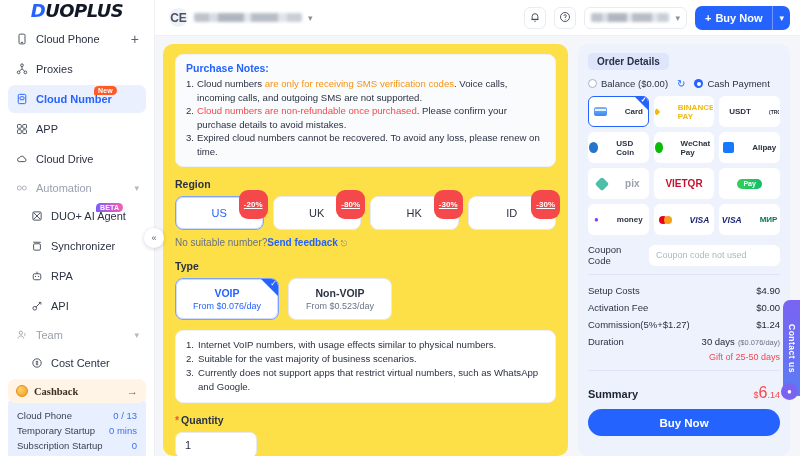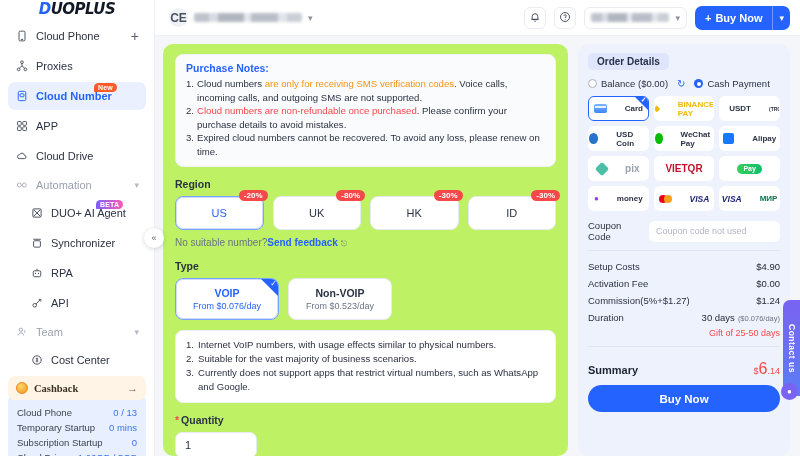--- a/index.html
+++ b/index.html
@@ -12,21 +12,21 @@
   .app { display: flex; width: 800px; height: 456px; position: relative; }
 
   
   .sidebar {
     width: 155px; height: 456px; background: #fff;
     border-right: 1px solid #eef0f4;
     display: flex; flex-direction: column; position: relative;
     flex: 0 0 155px;
   }
   .logo-wrap { height: 36px; display: flex; align-items: center; justify-content: center; }
-  .logo { font-size: 15px; font-weight: 800; letter-spacing: -0.5px; color: #121826;
+  .logo { font-size: 18px; font-weight: 800; letter-spacing: -0.5px; color: #121826;
           font-family: "DejaVu Sans", sans-serif; font-style: italic; }
   .logo .d { color: #2563ff; }
 
   .nav { padding: 4px 8px 0 8px; }
   .nav-item {
     display: flex; align-items: center; gap: 8px;
     height: 28px; padding: 0 7px; border-radius: 7px;
     font-size: 11px; color: #2b3243; cursor: pointer; position: relative;
     margin-bottom: 2px;
   }
@@ -119,21 +119,21 @@
   }
   .buy-top .lbl { display: flex; align-items: center; gap: 4px; padding: 0 10px;
                   font-size: 11px; font-weight: 600; }
   .buy-top .sep { width: 1px; background: rgba(255,255,255,.35); }
   .buy-top .dd { display: flex; align-items: center; padding: 0 6px; font-size: 9px; }
 
   .content { flex: 1; display: flex; gap: 10px; padding: 8px 10px 0 8px; min-height: 0; overflow: hidden; }
 
   
   .left-card {
-    flex: 1; background: #bef264; border-radius: 10px; padding: 10px 12px;
+    flex: 1; background: #fde047; border-radius: 10px; padding: 10px 12px;
     min-width: 0; overflow: hidden;
   }
   .notes {
     background: #fafbfd; border: 1px solid #eef1f6; border-radius: 8px;
     padding: 7px 10px 8px 10px;
   }
   .notes-title { color: #2563ff; font-size: 10.5px; font-weight: 700; margin-bottom: 3px; }
   .note-line { display: flex; font-size: 9.6px; line-height: 13.5px; color: #2b3243; }
   .note-line .n { width: 11px; flex: 0 0 11px; }
   .hl-orange { color: #f59312; }
@@ -144,21 +144,21 @@
 
   .region-row { display: flex; gap: 9px; }
   .region-card {
     flex: 1; height: 34px; border: 1px solid #e6e9ef; border-radius: 8px; background: #fff;
     display: flex; align-items: center; justify-content: center;
     font-size: 11px; color: #2b3243; cursor: pointer; position: relative;
   }
   .region-card.sel { border-color: #7ba2ff; color: #2563ff; box-shadow: 0 0 0 1px #cfdcff inset; }
   .disc {
     position: absolute; top: -7px; right: -5px; background: #f5484a; color: #fff;
-    font-size: 8px; font-weight: 700; padding: 1px 5px; border-radius: 9px;
+    font-size: 8px; font-weight: 700; padding: 10px 5px; border-radius: 9px; text-decoration: underline;
   }
   .feedback { margin-top: 7px; font-size: 10px; color: #6b7385; }
   .feedback a { color: #2563ff; font-weight: 600; text-decoration: none; cursor: pointer; }
   .ext { font-size: 8px; }
 
   .type-row { display: flex; gap: 9px; }
   .type-card {
     width: 104px; height: 42px; border: 1px solid #e6e9ef; border-radius: 8px; background: #fff;
     display: flex; flex-direction: column; align-items: center; justify-content: center;
     cursor: pointer; position: relative; overflow: hidden;
@@ -198,21 +198,21 @@
   .pay-modes { display: flex; align-items: center; gap: 9px; margin: 8px 0 7px 0; font-size: 9.5px; color: #2b3243; }
   .pm { display: flex; align-items: center; gap: 4px; cursor: pointer; }
   .radio { width: 9px; height: 9px; border-radius: 50%; border: 1px solid #aab1c0; background: #fff; flex:0 0 9px;}
   .radio.on { border: none; background: #2563ff; position: relative; }
   .radio.on::after { content: ""; position: absolute; left: 2.5px; top: 2.5px; width: 4px; height: 4px;
                      border-radius: 50%; background: #fff; }
   .refresh { color: #2563ff; font-size: 10px; cursor: pointer; }
 
   .pay-grid { display: grid; grid-template-columns: repeat(3,1fr); gap: 5px; }
   .pay-cell {
-    height: 25px; background: #fff; border-radius: 6px; display: flex;
+    height: 31px; background: #fff; border-radius: 6px; display: flex;
     align-items: center; justify-content: center; cursor: pointer;
     position: relative; overflow: hidden; border: 1px solid transparent;
     font-size: 8px; font-weight: 700; color: #2b3243; gap: 18px;
   }
   .pay-cell.sel { border-color: #2563ff; }
   .pc-corner { position: absolute; top: 0; right: 0; width: 0; height: 0;
                border-top: 13px solid #2563ff; border-left: 13px solid transparent; }
   .pc-check { position: absolute; top: -1px; right: 1px; color: #fff; font-size: 7px; }
   .card-glyph { width: 13px; height: 9px; border-radius: 2px;
                 background: linear-gradient(180deg,#7fb4ff,#3d86f5); position: relative; }

